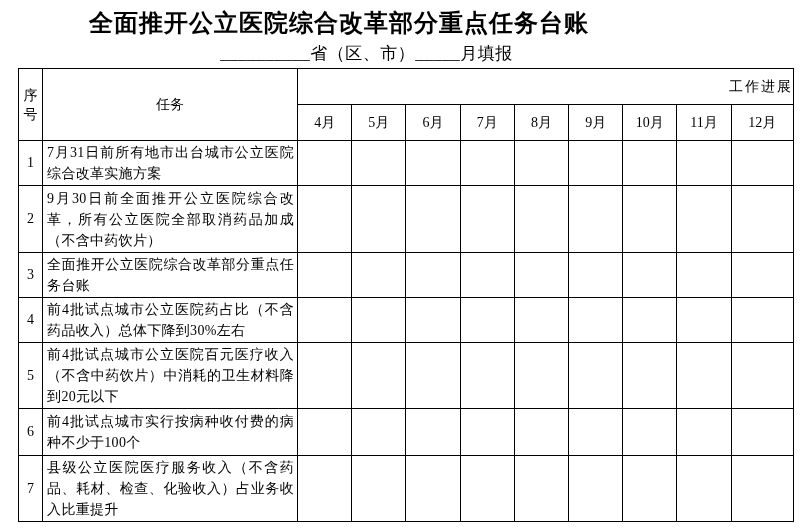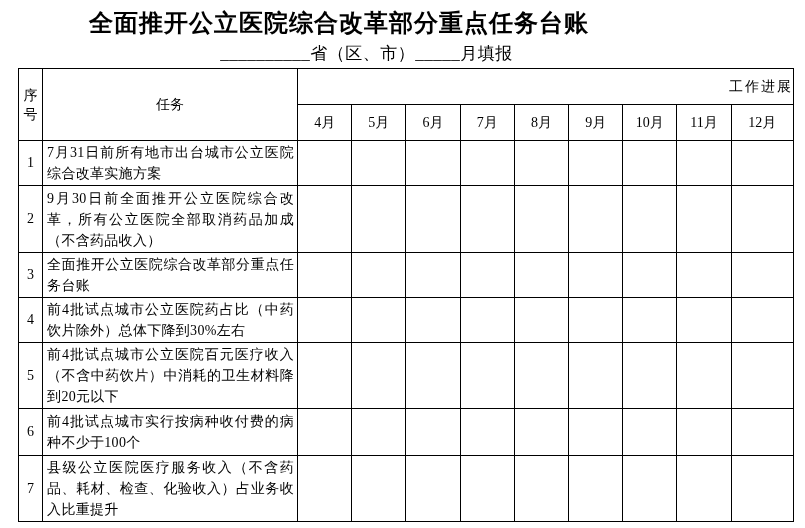--- a/index.html
+++ b/index.html
@@ -114,21 +114,21 @@
       <td class="mc"></td>
       <td class="mc"></td>
       <td class="mc"></td>
       <td class="mc"></td>
       <td class="mc"></td>
       <td class="mc"></td>
       <td class="mc"></td>
     </tr>
     <tr class="r1">
       <td class="no">2</td>
-      <td class="task">9月30日前全面推开公立医院综合改革，所有公立医院全部取消药品加成（不含药品收入）</td>
+      <td class="task">9月30日前全面推开公立医院综合改革，所有公立医院全部取消药品加成（不含中药饮片）</td>
       <td class="mc"></td>
       <td class="mc"></td>
       <td class="mc"></td>
       <td class="mc"></td>
       <td class="mc"></td>
       <td class="mc"></td>
       <td class="mc"></td>
       <td class="mc"></td>
       <td class="mc"></td>
     </tr>
@@ -140,21 +140,21 @@
       <td class="mc"></td>
       <td class="mc"></td>
       <td class="mc"></td>
       <td class="mc"></td>
       <td class="mc"></td>
       <td class="mc"></td>
       <td class="mc"></td>
     </tr>
     <tr class="r3">
       <td class="no">4</td>
-      <td class="task">前4批试点城市公立医院药占比（中药饮片除外）总体下降到30%左右</td>
+      <td class="task">前4批试点城市公立医院药占比（不含药品收入）总体下降到30%左右</td>
       <td class="mc"></td>
       <td class="mc"></td>
       <td class="mc"></td>
       <td class="mc"></td>
       <td class="mc"></td>
       <td class="mc"></td>
       <td class="mc"></td>
       <td class="mc"></td>
       <td class="mc"></td>
     </tr>

